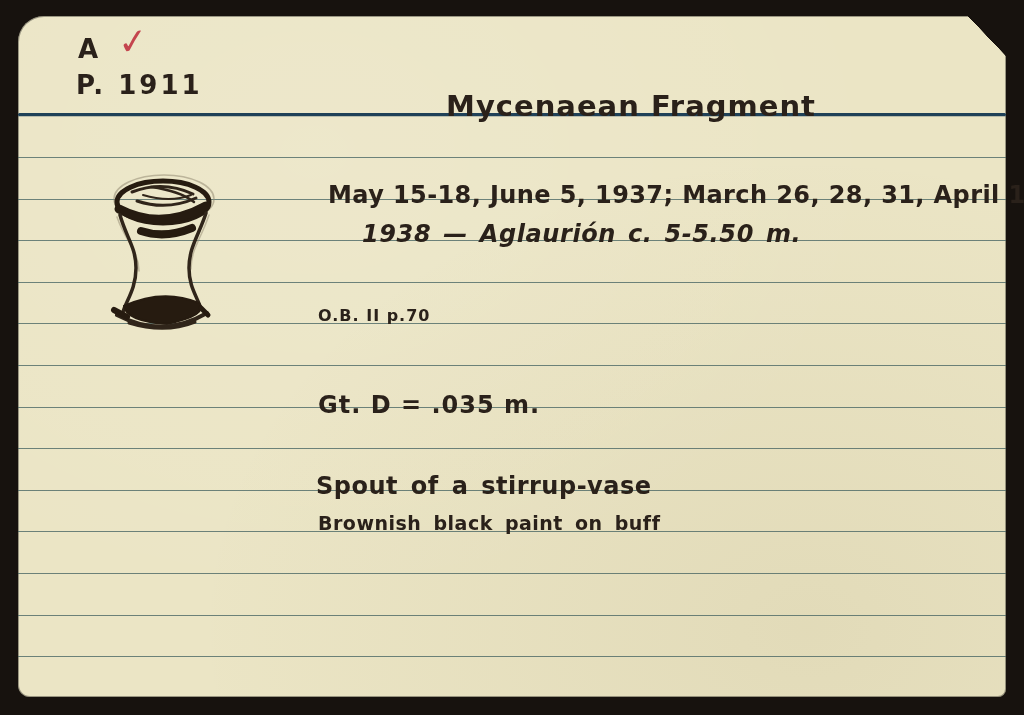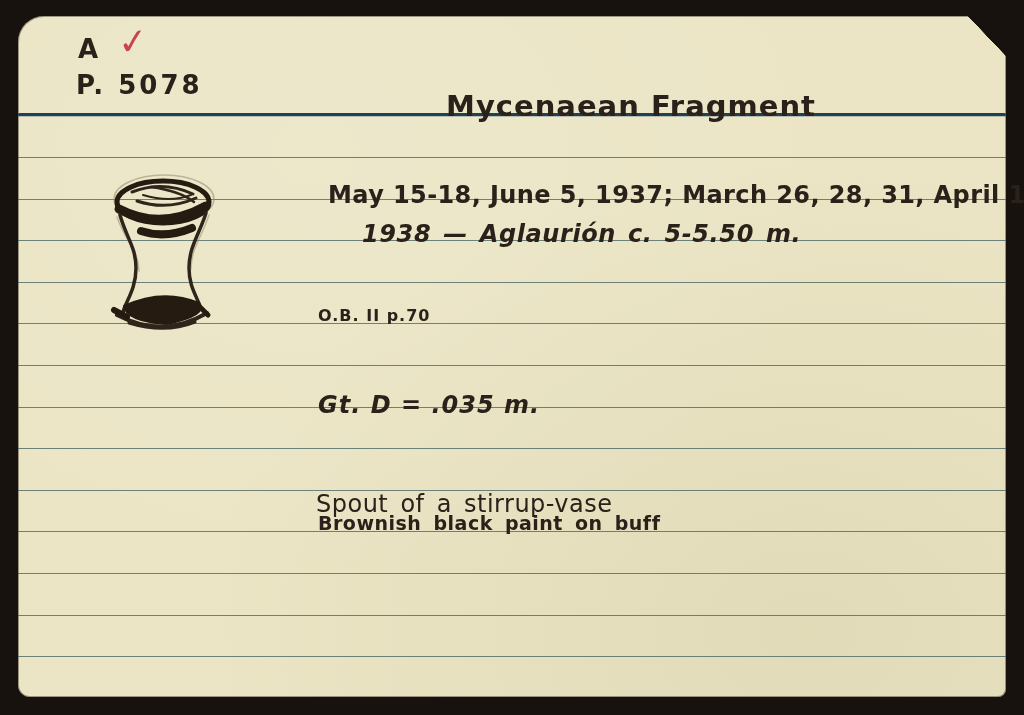--- a/index.html
+++ b/index.html
@@ -54,39 +54,39 @@
     transform:rotate(-6deg);
   }
   .inv-number{left:58px;top:56px;font-size:26px;font-weight:bold;letter-spacing:3px;}
   .card-title{
     left:415px;top:76px;width:396px;text-align:center;
     font-size:29px;font-weight:bold;letter-spacing:1px;white-space:nowrap;
   }
   .dates-1{left:310px;top:167px;font-size:24px;font-weight:bold;letter-spacing:0.4px;}
   .dates-2{left:344px;top:206px;font-size:24px;font-weight:bold;letter-spacing:0.6px;word-spacing:3px;font-style:italic;}
   .reference{left:300px;top:292px;font-size:16px;font-weight:bold;letter-spacing:1px;}
-  .dimension{left:300px;top:377px;font-size:24px;font-weight:bold;letter-spacing:1px;font-style:italic;}
-  .desc-1{left:298px;top:458px;font-size:24px;font-weight:normal;letter-spacing:0.5px;word-spacing:4px;margin-top:18px;}
+  .dimension{left:300px;top:377px;font-size:24px;font-weight:bold;letter-spacing:1px;}
+  .desc-1{left:298px;top:458px;font-size:24px;font-weight:bold;letter-spacing:0.5px;word-spacing:4px;}
   .desc-2{left:300px;top:498px;font-size:19px;font-weight:bold;letter-spacing:0.5px;word-spacing:5px;}
   .sketch{position:absolute;left:77px;top:149px;}
 </style>
 </head>
 <body>
 
 <div class="card">
 
   <div class="ruled-lines"></div>
   <div class="heavy-rule"></div>
   <div class="corner-cut"></div>
 
   <div class="hand classification">A</div>
 
   <div class="hand checkmark">✓</div>
 
-  <div class="hand inv-number">P. 5078</div>
+  <div class="hand inv-number">P. 1911</div>
 
   <div class="hand card-title">Mycenaean Fragment</div>
 
   <div class="hand dates-1">May 15-18, June 5, 1937; March 26, 28, 31, April 1,</div>
 
   <div class="hand dates-2">1938 — Aglaurión c. 5-5.50 m.</div>
 
   <div class="hand reference">O.B. II p.70</div>
 
   <div class="hand dimension">Gt. D = .035 m.</div>

